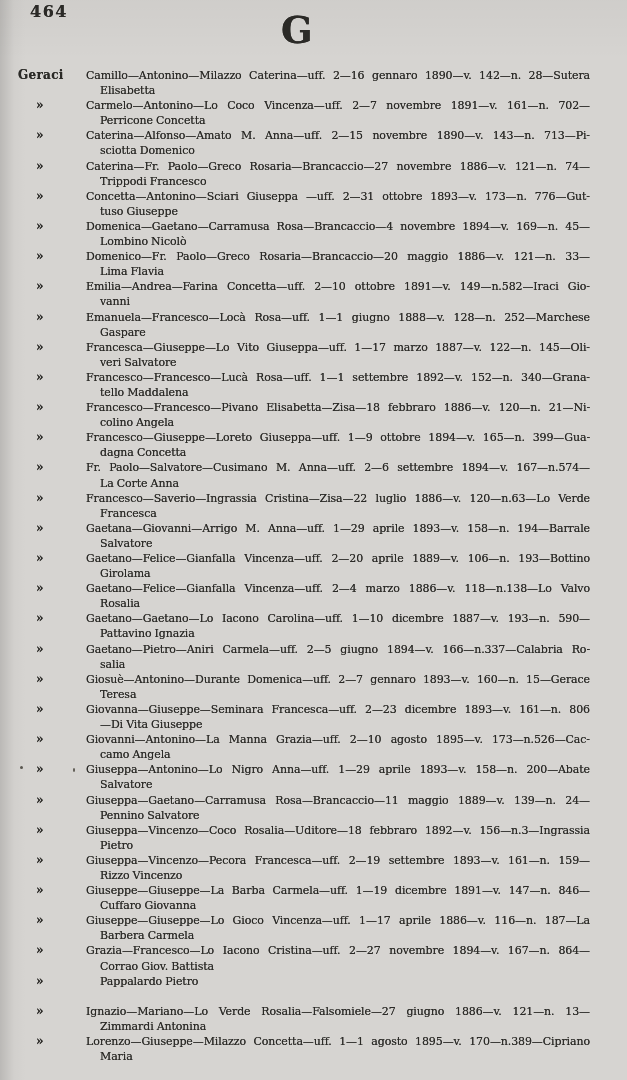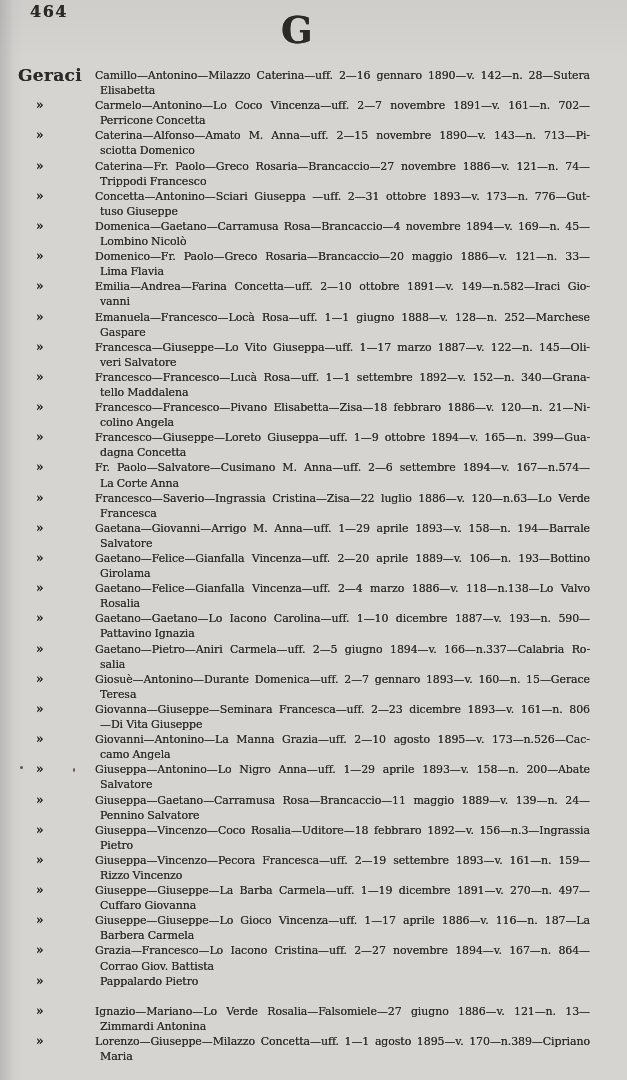--- a/index.html
+++ b/index.html
@@ -38,36 +38,35 @@
     padding-left: 86px;
   }
   .marker {
     position: absolute; left: 36px; top: 0;
     font-size: 12px; line-height: 15.1px;
     font-weight: bold;
     text-shadow: 0 0 0.4px rgba(43,42,39,0.8);
   }
   .marker.surname {
     left: 18px;
-    font-size: 17px;
+    font-size: 12px;
     letter-spacing: 0.3px;
   }
   .l1, .l2 {
     font-size: 11px;
     line-height: 15.1px;
     letter-spacing: -0.1px;
     word-spacing: -0.3px;
     text-shadow: 0 0 0.35px rgba(43,42,39,0.8);
     white-space: normal;
   }
   .l1 {
     text-align: justify;
     -moz-text-align-last: justify;
     text-align-last: justify;
-    margin-left: 9px;
   }
   .l2 { padding-left: 14px; }
   .speck {
     position: absolute;
     width: 3px; height: 3px; border-radius: 50%;
     background: #59564f;
   }
 </style>
 </head>
 <body>
@@ -207,21 +206,21 @@
     <div class="l1">Giuseppa—Vincenzo—Coco Rosalia—Uditore—18 febbraro 1892—v. 156—n.3—Ingrassia</div>
     <div class="l2">Pietro</div>
   </div>
       <div class="entry">
     <span class="marker">»</span>
     <div class="l1">Giuseppa—Vincenzo—Pecora Francesca—uff. 2—19 settembre 1893—v. 161—n. 159—</div>
     <div class="l2">Rizzo Vincenzo</div>
   </div>
       <div class="entry">
     <span class="marker">»</span>
-    <div class="l1">Giuseppe—Giuseppe—La Barba Carmela—uff. 1—19 dicembre 1891—v. 270—n. 497—</div>
+    <div class="l1">Giuseppe—Giuseppe—La Barba Carmela—uff. 1—19 dicembre 1891—v. 147—n. 846—</div>
     <div class="l2">Cuffaro Giovanna</div>
   </div>
       <div class="entry">
     <span class="marker">»</span>
     <div class="l1">Giuseppe—Giuseppe—Lo Gioco Vincenza—uff. 1—17 aprile 1886—v. 116—n. 187—La</div>
     <div class="l2">Barbera Carmela</div>
   </div>
       <div class="entry">
     <span class="marker">»</span>
     <div class="l1">Grazia—Francesco—Lo Iacono Cristina—uff. 2—27 novembre 1894—v. 167—n. 864—</div>

